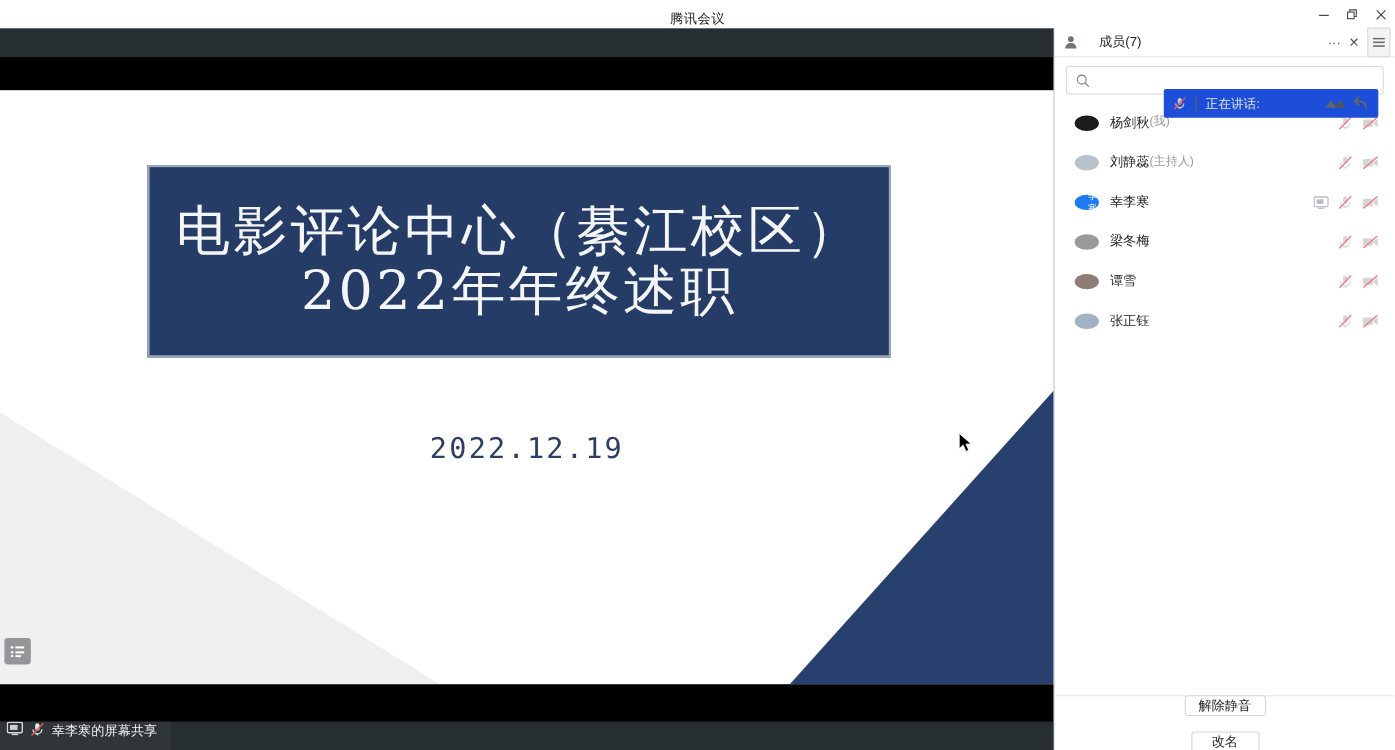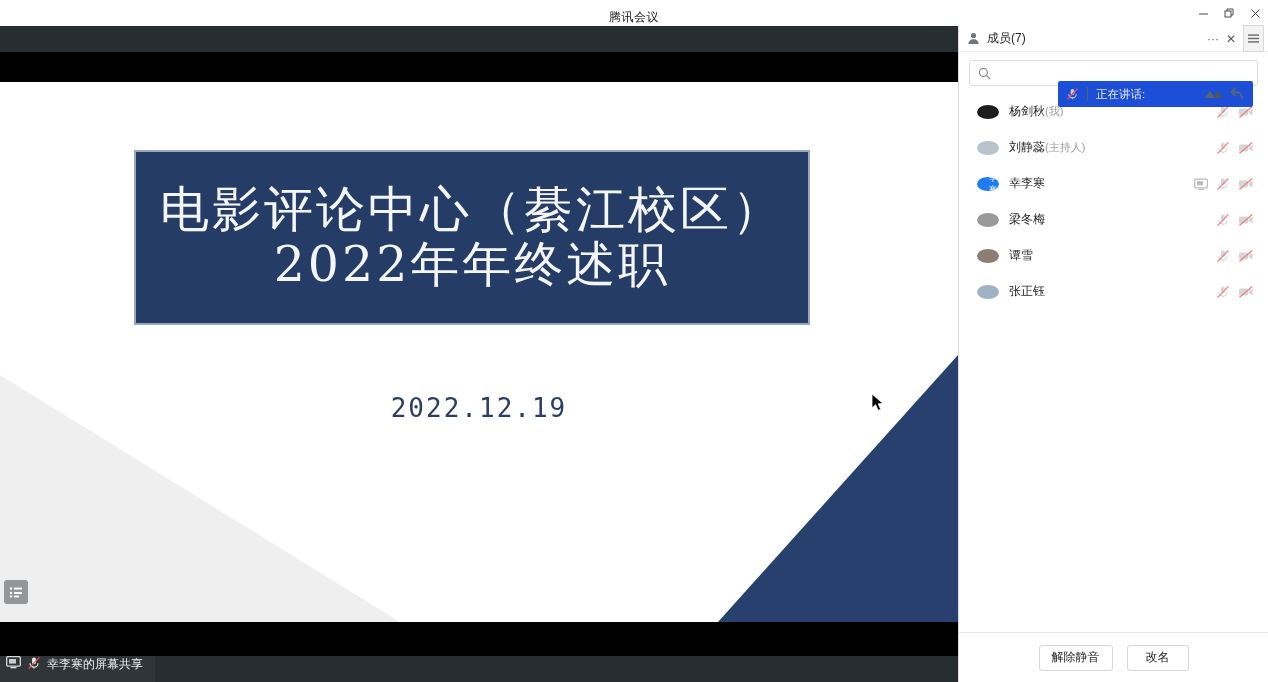--- a/index.html
+++ b/index.html
@@ -94,21 +94,21 @@
   .panel {
     position: absolute; left: 958px; top: 26px;
     width: 310px; height: 656px; background: #ffffff;
     border-left: 1px solid #dcdcdc; display: flex; flex-direction: column;
   }
   .panel-head {
     height: 26px; display: flex; align-items: center;
     border-bottom: 1px solid #ececec; position: relative;
   }
   .panel-head-left {
-    display: flex; align-items: center; gap: 7px; padding-left: 8px;
+    display: flex; align-items: center; gap: 19px; padding-left: 8px;
     flex: 1;
   }
   .panel-title { font-size: 12px; color: #1f1f1f; }
   .panel-head-actions {
     display: flex; align-items: center; gap: 2px; padding-right: 4px;
   }
   .head-icon-btn {
     width: 16px; height: 20px; display: flex; align-items: center;
     justify-content: center; color: #5a5a5a; font-size: 12px;
   }
@@ -155,21 +155,21 @@
     display: flex; align-items: center; justify-content: flex-start;
     font-size: 8px; color: #fff; overflow: hidden; letter-spacing: -.5px; padding-left: 12px;
   }
   .pname-wrap { display: flex; flex-direction: row; justify-content: flex-start; line-height: 1.15; }
   .pname { font-size: 12px; color: #1f1f1f; }
   .psub { font-size: 11px; color: #9a9a9a; }
   .prow-icons { margin-left: auto; display: flex; align-items: center; gap: 8px; }
 
   .panel-foot {
     height: 50px; border-top: 1px solid #e9e9e9;
-    display: flex; align-items: center; justify-content: center; gap: 14px;
+    display: flex; align-items: center; justify-content: center; gap: 14px; flex-direction: column;
   }
   .foot-btn {
     min-width: 62px; height: 26px; padding: 0 12px;
     border: 1px solid #d6d6d6; border-radius: 3px; background: #fff;
     font-size: 12px; color: #262626; cursor: pointer;
     font-family: "Liberation Sans", sans-serif;
   }
 </style>
 </head>
 <body>

